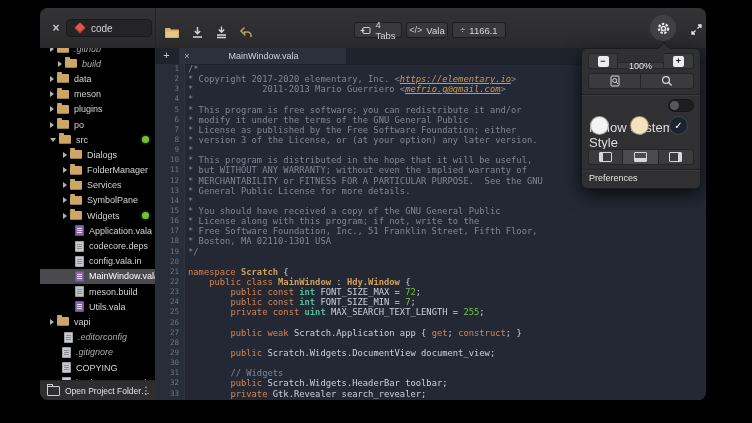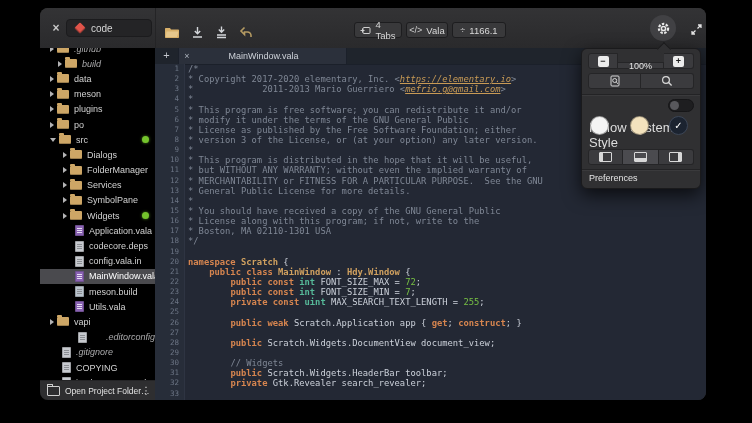--- a/index.html
+++ b/index.html
@@ -65,21 +65,21 @@
   .tab-title{flex:1;text-align:center;color:#ced2d9;font-size:9px;padding-right:14px;}
   .code-area{position:absolute;left:0;top:16px;right:0;bottom:0;overflow:hidden;}
   .gutter{position:absolute;left:0;top:0;width:29px;bottom:0;background:#272d39;border-right:1px solid #2e3442;}
   .gutter div{height:10.15px;line-height:10.15px;text-align:right;padding-right:5px;color:#6b7484;
               font-family:"DejaVu Sans Mono",monospace;font-size:7.5px;}
   .code-lines{position:absolute;left:33px;top:0;right:0;bottom:0;font-family:"DejaVu Sans Mono",monospace;
               font-size:8.8px;color:#ccd1da;}
   .code-lines div{height:10.15px;line-height:10.15px;white-space:pre;}
   .tok-c{color:#7f8795;}
   .tok-l{color:#c89a55;font-style:italic;text-decoration:underline;}
-  .tok-k{color:#d6854f;font-weight:bold;}
+  .tok-k{color:#d6854f;font-weight:normal;}
   .tok-cl{color:#cfa05f;font-weight:bold;}
   .tok-t{color:#56b999;font-weight:bold;}
   .tok-n{color:#77c043;}
   .tok-p{color:#ccd1da;}
   
   .popover{position:absolute;left:581px;top:48px;width:118px;height:139px;background:#303032;
            border:1px solid #1a1a1c;border-radius:6px;box-shadow:0 6px 18px rgba(0,0,0,.7);z-index:50;}
   .pop-arrow{position:absolute;top:-5px;left:77px;width:9px;height:9px;background:#303032;
              border-left:1px solid #1a1a1c;border-top:1px solid #1a1a1c;transform:rotate(45deg);}
   .linked-row{position:absolute;left:6px;width:106px;height:16px;display:flex;}
@@ -280,21 +280,21 @@
         <div class="tree-row" style="padding-left: 23px;">
           <span class="exp exp-none"></span>
           <span class="ic-page ic-vala"></span>
           <span>Utils.vala</span>
         </div>
         <div class="tree-row" style="padding-left: 10px;">
           <span class="exp exp-r"></span>
           <span class="ic-folder"></span>
           <span>vapi</span>
         </div>
-        <div class="tree-row italic" style="padding-left: 12px; justify-content: space-between;">
+        <div class="tree-row italic" style="padding-left: 12px;">
           <span class="exp exp-none"></span>
           <span class="ic-page"></span>
           <span>.editorconfig</span>
         </div>
         <div class="tree-row italic" style="padding-left: 10px; align-items: center;">
           <span class="exp exp-none"></span>
           <span class="ic-page"></span>
           <span>.gitignore</span>
         </div>
         <div class="tree-row" style="padding-left: 10px;">
@@ -369,20 +369,21 @@
           <div><span class="tok-c">* License as published by the Free Software Foundation; either</span></div>
           <div><span class="tok-c">* version 3 of the License, or (at your option) any later version.</span></div>
           <div><span class="tok-c">*</span></div>
           <div><span class="tok-c">* This program is distributed in the hope that it will be useful,</span></div>
           <div><span class="tok-c">* but WITHOUT ANY WARRANTY; without even the implied warranty of</span></div>
           <div><span class="tok-c">* MERCHANTABILITY or FITNESS FOR A PARTICULAR PURPOSE.  See the GNU</span></div>
           <div><span class="tok-c">* General Public License for more details.</span></div>
           <div><span class="tok-c">*</span></div>
           <div><span class="tok-c">* You should have received a copy of the GNU General Public</span></div>
           <div><span class="tok-c">* License along with this program; if not, write to the</span></div>
+          <div><span class="tok-c">* Free Software Foundation, Inc., 51 Franklin Street, Fifth Floor,</span></div>
           <div><span class="tok-c">* Boston, MA 02110-1301 USA</span></div>
           <div><span class="tok-c">*/</span></div>
           <div></div>
           <div><span class="tok-k">namespace</span><span class="tok-p"> </span><span class="tok-cl">Scratch</span><span class="tok-p"> {</span></div>
           <div><span class="tok-p">    </span><span class="tok-k">public class</span><span class="tok-p"> </span><span class="tok-cl">MainWindow</span><span class="tok-p"> : </span><span class="tok-cl">Hdy.Window</span><span class="tok-p"> {</span></div>
           <div><span class="tok-p">        </span><span class="tok-k">public const</span><span class="tok-p"> </span><span class="tok-t">int</span><span class="tok-p"> FONT_SIZE_MAX = </span><span class="tok-n">72</span><span class="tok-p">;</span></div>
           <div><span class="tok-p">        </span><span class="tok-k">public const</span><span class="tok-p"> </span><span class="tok-t">int</span><span class="tok-p"> FONT_SIZE_MIN = </span><span class="tok-n">7</span><span class="tok-p">;</span></div>
           <div><span class="tok-p">        </span><span class="tok-k">private const</span><span class="tok-p"> </span><span class="tok-t">uint</span><span class="tok-p"> MAX_SEARCH_TEXT_LENGTH = </span><span class="tok-n">255</span><span class="tok-p">;</span></div>
           <div></div>
           <div><span class="tok-p">        </span><span class="tok-k">public weak</span><span class="tok-p"> Scratch.Application app { </span><span class="tok-k">get</span><span class="tok-p">; </span><span class="tok-k">construct</span><span class="tok-p">; }</span></div>

